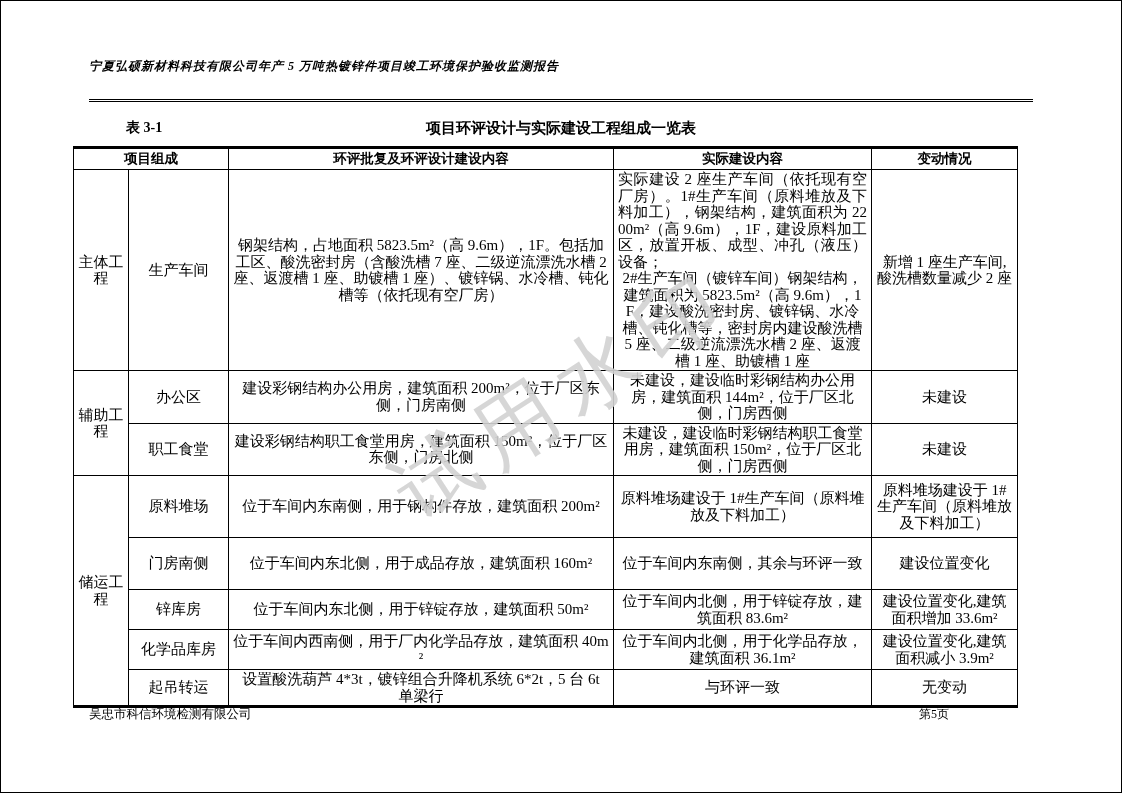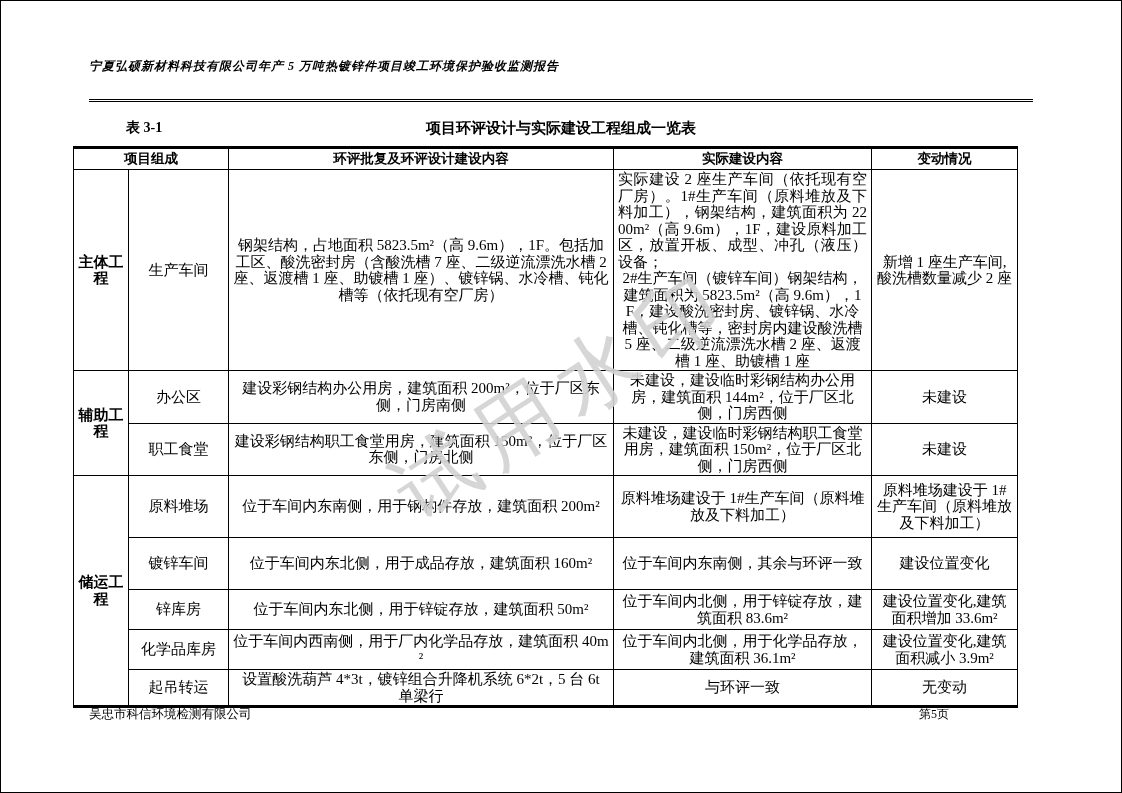--- a/index.html
+++ b/index.html
@@ -39,21 +39,21 @@
   table.main th,table.main td{
     border:1px solid #000;
     font-size:15px;line-height:16.5px;
     padding:1px 4px;
     vertical-align:middle;text-align:center;
     font-weight:normal;
     overflow:hidden;
     word-break:break-all;
   }
   table.main th.colhead{font-weight:bold;font-size:13.5px;}
-  table.main th.cat{font-weight:bold;margin-left:36px;}
+  table.main th.cat{font-weight:normal;margin-left:36px;}
   tr.r-head{height:22px;}
   tr.r-main{height:183px;}
   tr.r-office{height:46px;}
   tr.r-canteen{height:50px;}
   tr.r-raw{height:62px;}
   tr.r-finished{height:52px;}
   tr.r-zinc{height:40px;}
   tr.r-chem{height:40px;}
   tr.r-crane{height:23px;}
   td p{margin:0;}
@@ -130,21 +130,21 @@
       </tr>
 
       <tr class="r-raw">
         <th class="cat" rowspan="5">储运工程</th>
         <td>原料堆场</td>
         <td>位于车间内东南侧，用于钢构件存放，建筑面积 200m²</td>
         <td>原料堆场建设于 1#生产车间（原料堆放及下料加工）</td>
         <td>原料堆场建设于 1#生产车间（原料堆放及下料加工）</td>
       </tr>
       <tr class="r-finished">
-        <td>镀锌车间</td>
+        <td>门房南侧</td>
         <td>位于车间内东北侧，用于成品存放，建筑面积 160m²</td>
         <td>位于车间内东南侧，其余与环评一致</td>
         <td>建设位置变化</td>
       </tr>
       <tr class="r-zinc">
         <td>锌库房</td>
         <td>位于车间内东北侧，用于锌锭存放，建筑面积 50m²</td>
         <td>位于车间内北侧，用于锌锭存放，建筑面积 83.6m²</td>
         <td>建设位置变化,建筑面积增加 33.6m²</td>
       </tr>

